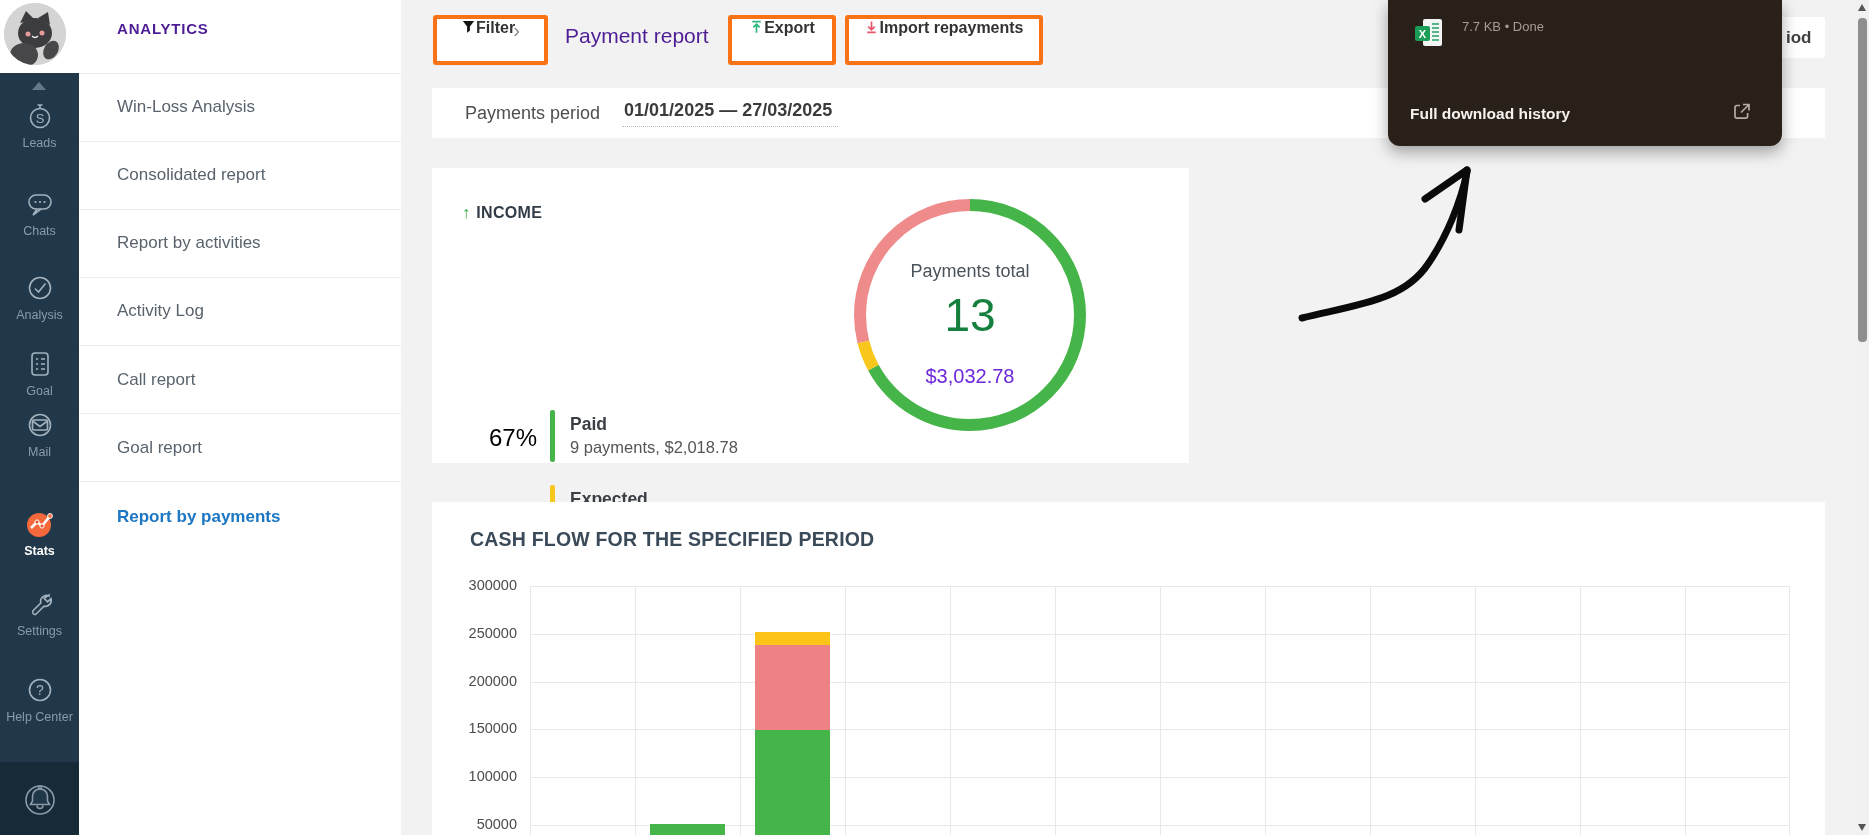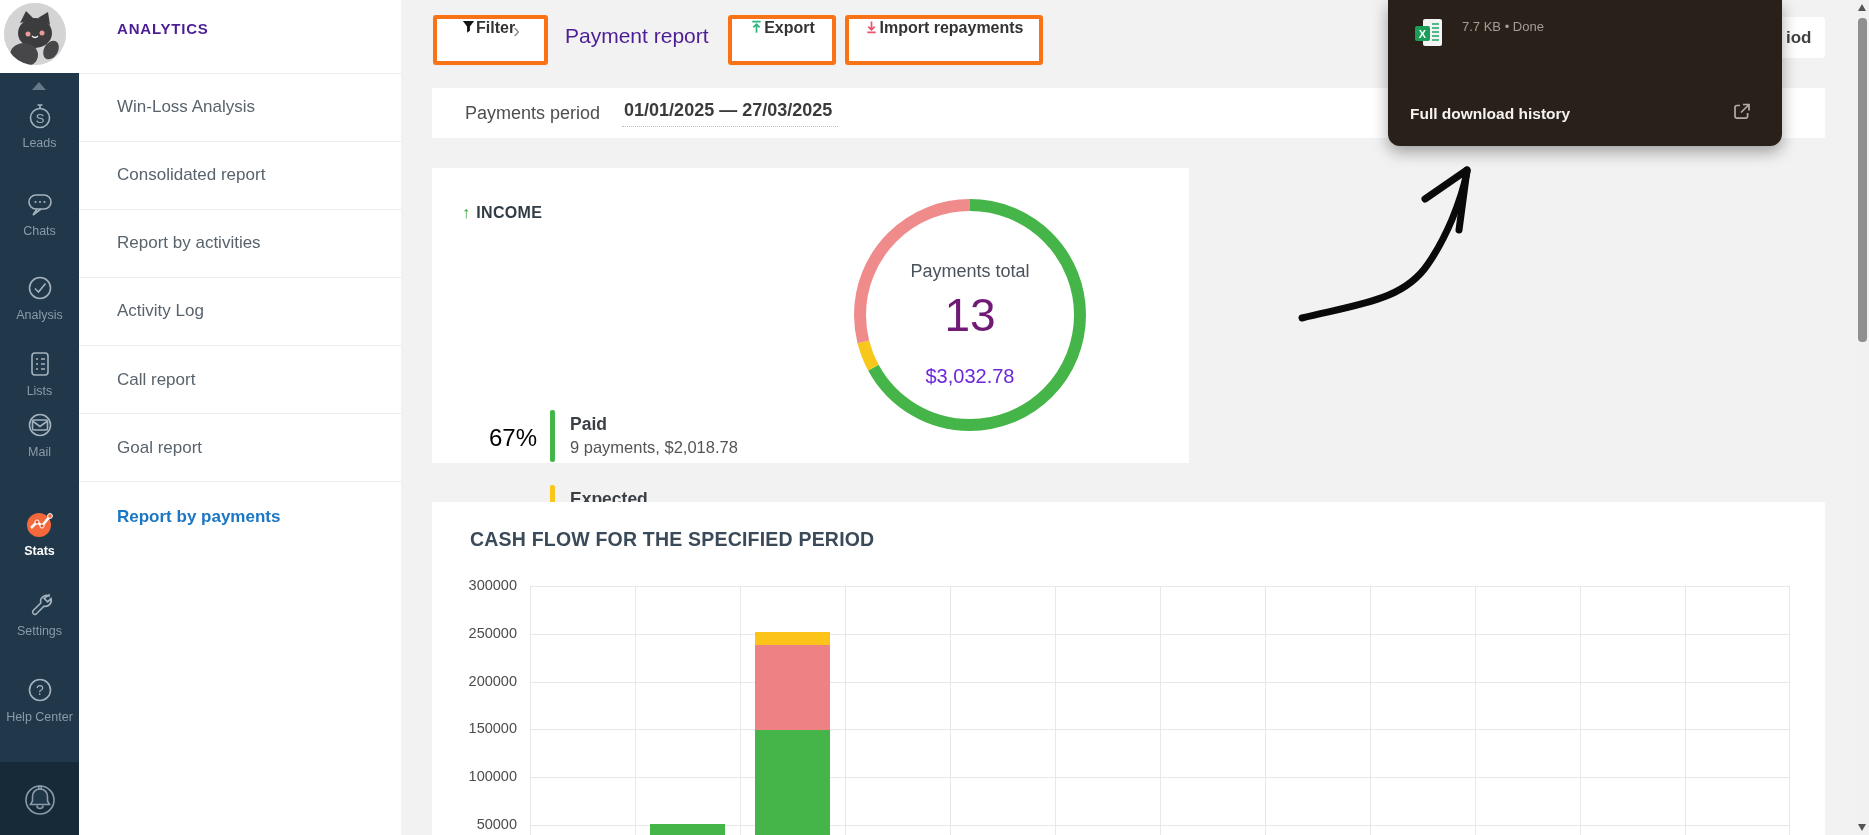--- a/index.html
+++ b/index.html
@@ -40,21 +40,21 @@
   #income-card{left:432px;top:168px;width:757px;height:295px;background:#fff}
   #income-header{left:30px;top:36px;font-size:16px;font-weight:bold;color:#323c46;letter-spacing:.3px}
   #income-header .up{color:#31a63c;margin-right:6px}
   .pct{left:5px;width:100px;text-align:right;font-size:24px;color:#000000;line-height:44px}
   .inc-bar{left:118px;width:5px;height:52px;border-radius:2px}
   .inc-text{left:138px}
   .inc-text .t1{font-size:17.5px;font-weight:bold;color:#3a3f45;line-height:23px}
   .inc-text .t2{font-size:16.5px;color:#555;line-height:22px}
   #donut-wrap{left:846px;top:191px;width:248px;height:248px;text-align:center}
   #donut-wrap .dl{position:absolute;width:248px;color:#4a525c;font-size:18px}
-  #donut-count{position:absolute;width:248px;top:98px;font-size:46px;color:#701a75;line-height:52px}
+  #donut-count{position:absolute;width:248px;top:98px;font-size:46px;color:#15803d;line-height:52px}
   #donut-total{position:absolute;width:248px;top:174px;font-size:20px;color:#6d28d9}
   
   #chart-card{left:432px;top:502px;width:1393px;height:333px;background:#fff;overflow:hidden}
   #chart-title{left:38px;top:26px;font-size:19.5px;font-weight:bold;color:#3b4a59;letter-spacing:.2px}
   #plot{left:98px;top:84px;width:1260px;height:249px;overflow:hidden}
   .gl{position:absolute;background:#e8e8e8}
   .ylab{position:absolute;left:0;width:85px;text-align:right;font-size:14.5px;color:#4c4c4c}
   .barseg{position:absolute;width:75px}
   
   #dl-popup{left:1388px;top:0;width:394px;height:146px;background:#292019;z-index:40;
@@ -121,21 +121,21 @@
     <circle cx="15" cy="15" r="10.5"></circle>
       <path d="M10 15.5 l3.5 3.5 7-8.5"></path>
   </svg>
   <span class="lbl">Analysis</span>
 </div>
 <div class="abs rail-item" style="top:349px">
   <svg class="ric" viewBox="0 0 30 30" fill="none" stroke="#a3b2bf" stroke-width="1.6">
     <rect x="7" y="4" width="16" height="22" rx="3"></rect>
     <path d="M11 10h2 M16 10h4 M11 15h2 M16 15h4 M11 20h2 M16 20h4"></path>
   </svg>
-  <span class="lbl">Lists</span>
+  <span class="lbl">Goal</span>
 </div>
 <div class="abs rail-item" style="top:410px">
   <svg class="ric" viewBox="0 0 30 30" fill="none" stroke="#a3b2bf" stroke-width="1.6">
     <circle cx="15" cy="15" r="10.5"></circle>
       <rect x="7.5" y="10" width="15" height="10" rx="1.5"></rect>
     <path d="M7.5 11 l7.5 5.5 7.5-5.5"></path>
   </svg>
   <span class="lbl">Mail</span>
 </div>
 <div class="abs rail-item active" style="top:509px">

